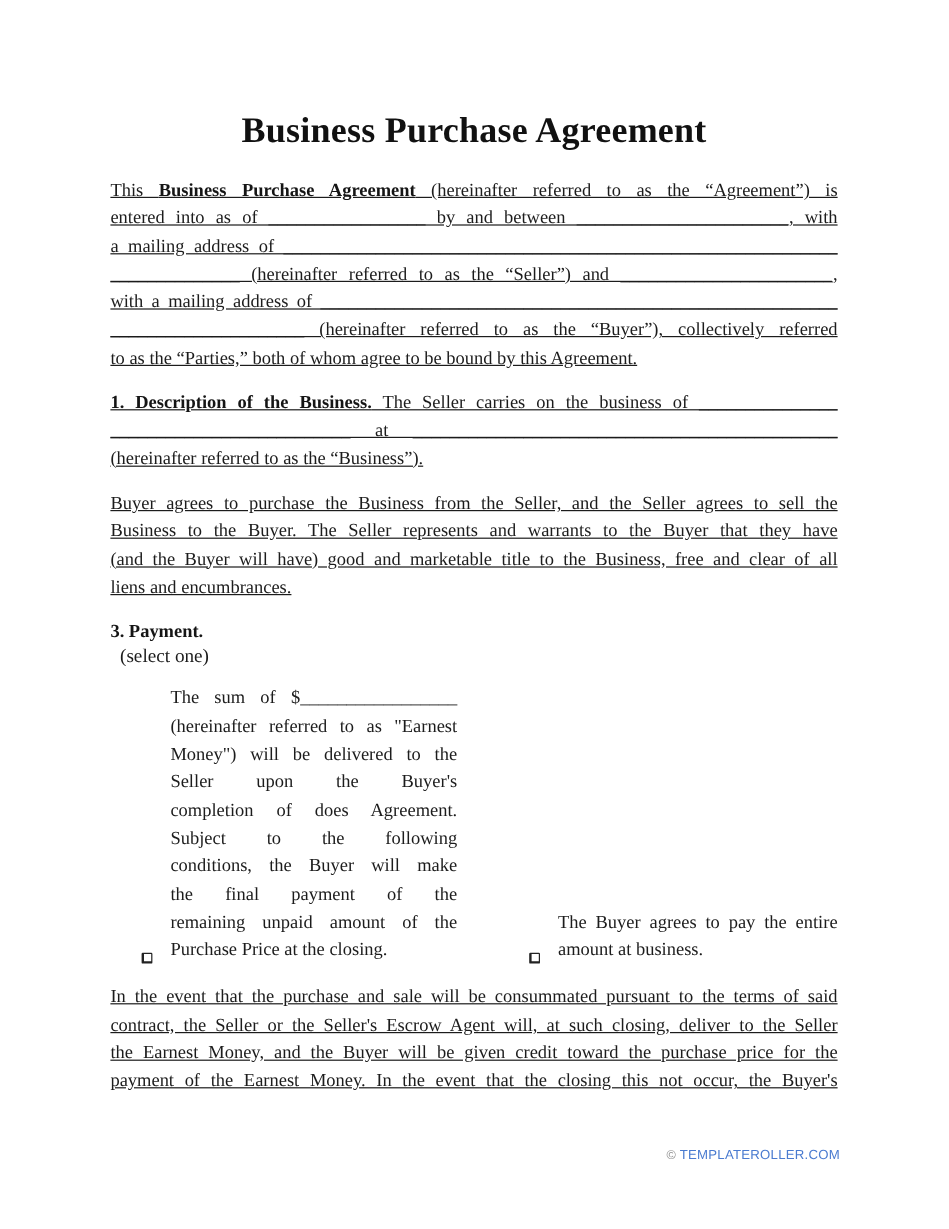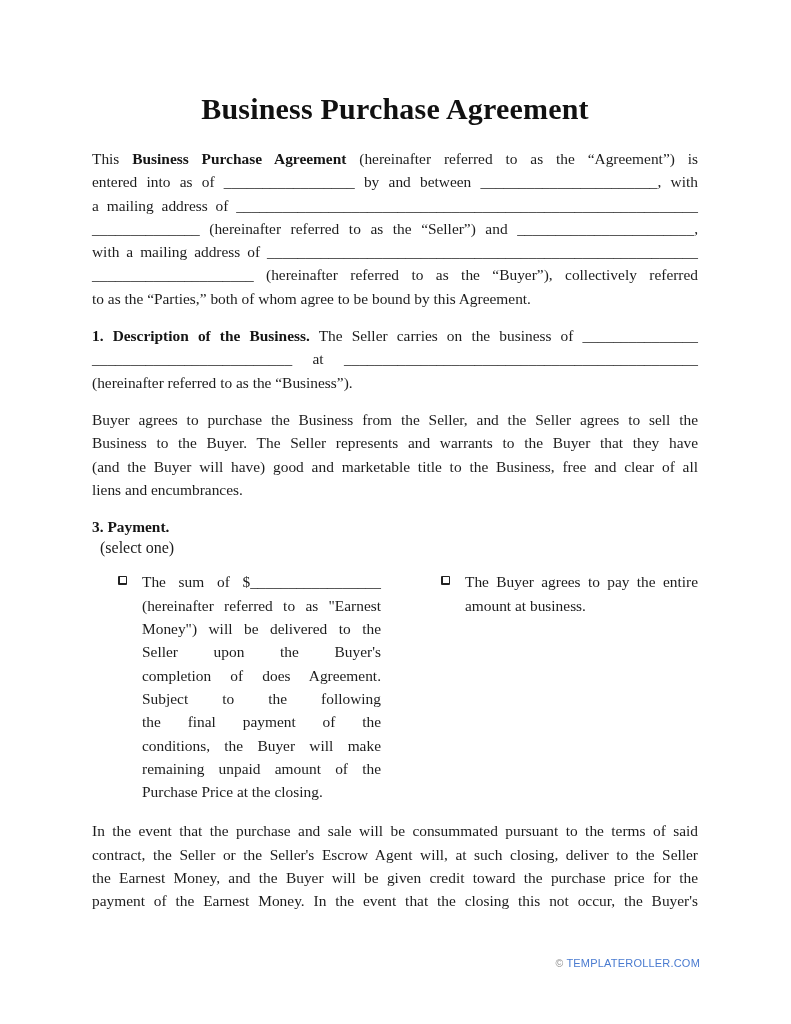--- a/index.html
+++ b/index.html
@@ -18,39 +18,39 @@
   }
   h1.doc-title {
     font-size: 30px;
     font-weight: bold;
     text-align: center;
     color: #111;
     line-height: 37px;
     margin-bottom: 20px;
     letter-spacing: 0.2px;
   }
-  .para { margin-bottom: 14px; }
+  .para { margin-bottom: 14px; text-decoration: underline; }
   .ln {
     text-align: justify;
     line-height: 23.3px;
     white-space: normal;
   }
   .j { text-align-last: justify; }
   b { font-weight: bold; color: #151515; }
   .subnote {
     font-size: 16px;
     line-height: 20px;
     padding-left: 8px;
   }
   .options {
     display: flex;
     margin-top: 12px;
     margin-bottom: 16px;
   }
-  .opt { display: flex; width: 264px; margin-left: 26px; }
+  .opt { display: flex; width: 264px; margin-left: 26px; align-items: flex-end; }
   .opt.opt-b { width: 258px; margin-left: 60px; }
   .cbwrap {
     width: 14px;
     flex: 0 0 14px;
     margin-right: 10px;
     padding-top: 6px;
   }
   .cb {
     display: block;
     width: 9px;
@@ -113,22 +113,22 @@
         <span class="cbwrap">
             <span class="cb"></span>
           </span>
         <div class="opt-text">
           <div class="ln j">The sum of $_________________</div>
           <div class="ln j">(hereinafter referred to as "Earnest</div>
           <div class="ln j">Money") will be delivered to the</div>
           <div class="ln j">Seller upon the Buyer's</div>
           <div class="ln j">completion of does Agreement.</div>
           <div class="ln j">Subject to the following</div>
+          <div class="ln j">conditions, the Buyer will make</div>
           <div class="ln j">the final payment of the</div>
-          <div class="ln j">conditions, the Buyer will make</div>
           <div class="ln j">remaining unpaid amount of the</div>
           <div class="ln">Purchase Price at the closing.</div>
         </div>
       </div>
 
       <div class="opt opt-b">
         <span class="cbwrap">
             <span class="cb"></span>
           </span>
         <div class="opt-text">

